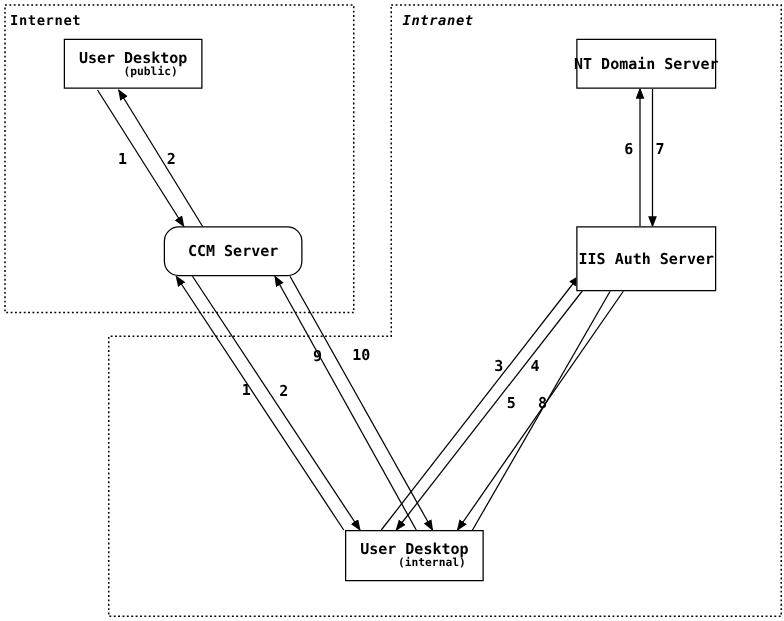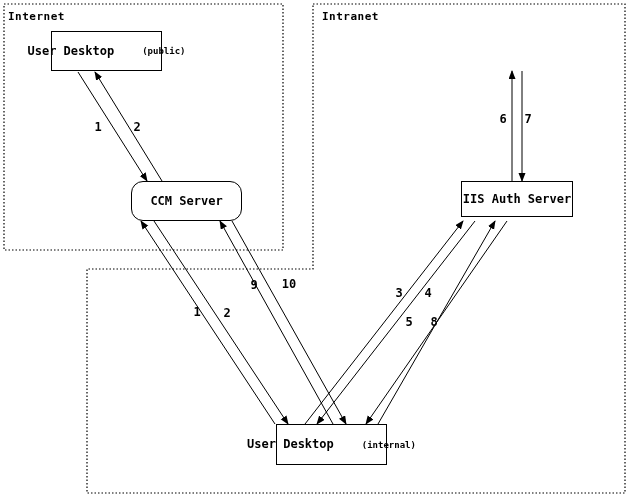--- a/index.html
+++ b/index.html
@@ -14,21 +14,21 @@
   .edge-label {
     font-family:"DejaVu Sans Mono", monospace; font-weight:bold; font-size:12px;
     fill:var(--text); text-anchor:middle;
   }
   .region-label {
     position:absolute; font-weight:bold; font-size:11px; letter-spacing:0.5px;
     color:var(--text); white-space:nowrap;
   }
   .node {
     position:absolute; box-sizing:border-box; border:1.5px solid var(--line);
-    background:var(--boxbg); display:flex; flex-direction:row;
+    background:var(--boxbg); display:flex; flex-direction:column;
     align-items:center; justify-content:center; color:var(--text);
   }
   .node-label { font-weight:bold; font-size:12px; line-height:13px; white-space:nowrap; }
   .node-sublabel { font-weight:bold; font-size:9px; line-height:10px; white-space:nowrap;margin-left:28px; }
   .arrowhead-path { fill:var(--line); }
 </style>
 </head>
 <body>
 
 <div id="canvas">
@@ -60,29 +60,32 @@
       <text x="254" y="289" class="edge-label">9</text>
       <text x="289" y="288" class="edge-label">10</text>
       <text x="197" y="316" class="edge-label">1</text>
       <text x="227" y="317" class="edge-label">2</text>
       <text x="399" y="297" class="edge-label">3</text>
       <text x="428" y="297" class="edge-label">4</text>
       <text x="409" y="326" class="edge-label">5</text>
       <text x="434" y="326" class="edge-label">8</text>
     </svg>
   <div class="region-label" style="left: 8px; top: 10px;">Internet</div>
-  <div class="region-label" style="left: 322px; top: 10px;">Intranet</div>
+  <div class="region-label" style="left: 322px; top: 10px; font-style: italic;">Intranet</div>
 
 <div class="node" style="left: 51px; top: 31px; width: 111px; height: 40px;">
       <div class="node-label">User Desktop</div>
       <div class="node-sublabel">(public)</div>
     </div>
     <div class="node" style="left: 131px; top: 181px; width: 111px; height: 40px; border-radius: 12px;">
       <div class="node-label">CCM Server</div>
     </div>
-    <div class="node" style="left: 461px; top: 181px; width: 112px; height: 36px;">
+    <div class="node" style="left: 461px; top: 31px; width: 112px; height: 40px;">
+      <div class="node-label">NT Domain Server</div>
+    </div>
+    <div class="node" style="left: 461px; top: 181px; width: 112px; height: 52px;">
       <div class="node-label">IIS Auth Server</div>
     </div>
     <div class="node" style="left: 276px; top: 424px; width: 111px; height: 41px;">
       <div class="node-label">User Desktop</div>
       <div class="node-sublabel">(internal)</div>
     </div>
   </div>
 
 </body></html>

